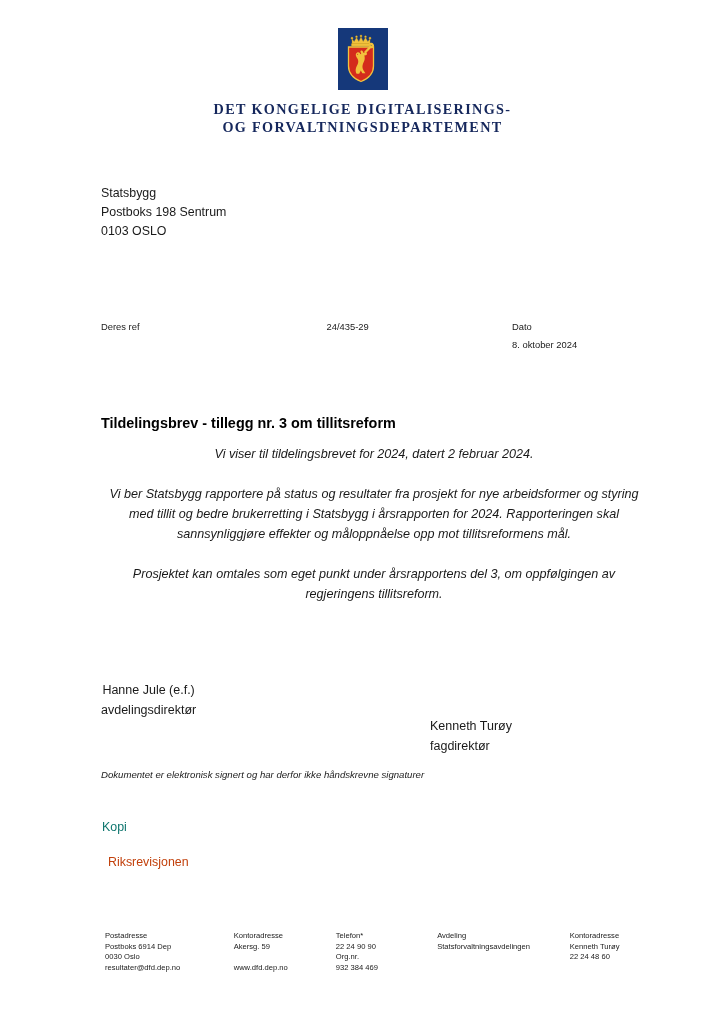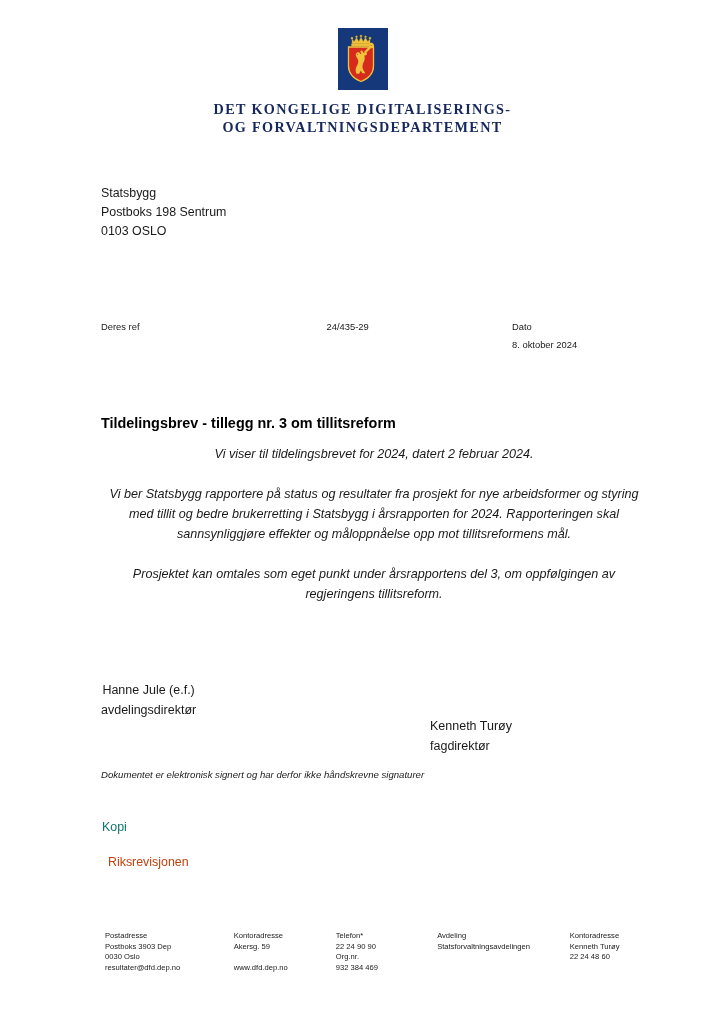--- a/index.html
+++ b/index.html
@@ -265,21 +265,21 @@
 
   <div class="esign-note">Dokumentet er elektronisk signert og har derfor ikke håndskrevne signaturer</div>
 
   <div class="kopi-label">Kopi</div>
   <div class="kopi-item">Riksrevisjonen</div>
 
   <div class="footer">
     <div class="footer-cols">
       <div class="fcol f1">
         <span class="fhead">Postadresse</span>
-        <span class="fline">Postboks 3903 Dep</span>
+        <span class="fline">Postboks 6914 Dep</span>
         <span class="fline">0030 Oslo</span>
         <span class="fline">resultater@dfd.dep.no</span>
       </div>
       <div class="fcol f2">
         <span class="fhead">Kontoradresse</span>
         <span class="fline">Akersg. 59</span>
         <span class="fblank"></span>
         <span class="fline">www.dfd.dep.no</span>
       </div>
       <div class="fcol f3">

